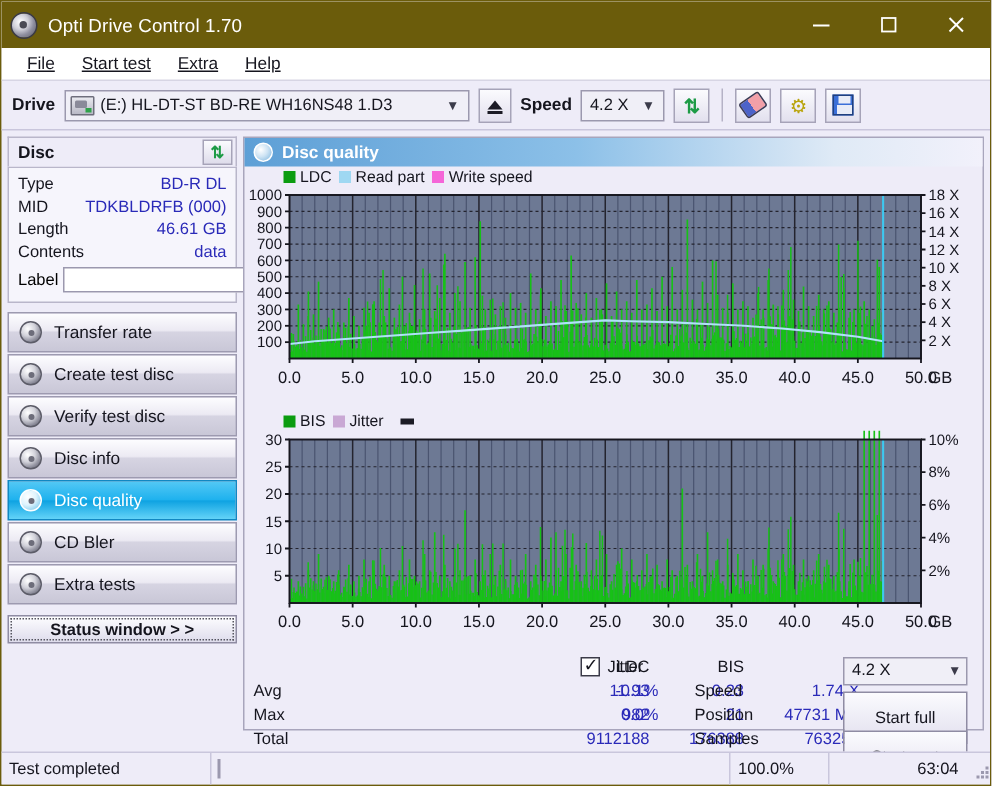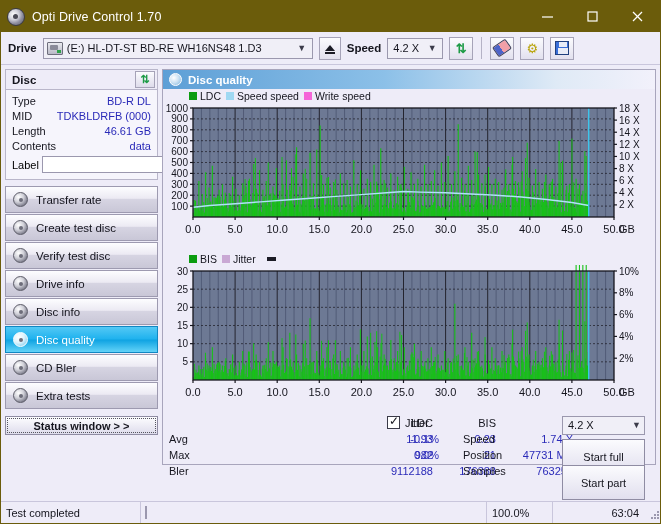--- a/index.html
+++ b/index.html
@@ -231,20 +231,26 @@
       </div>
       <div class="winbtn">
         <svg width="13" height="13" viewBox="0 0 13 13">
             <line x1="2" y1="2" x2="11" y2="11" stroke="#fff" stroke-width="1.3"></line>
             <line x1="11" y1="2" x2="2" y2="11" stroke="#fff" stroke-width="1.3"></line>
           </svg>
       </div>
     </div>
   </div>
 
+  <div class="menubar">
+    <div class="menuitem"><u>File</u></div>
+    <div class="menuitem"><u>Start test</u></div>
+    <div class="menuitem"><u>Extra</u></div>
+    <div class="menuitem"><u>Help</u></div>
+  </div>
 
   <div class="toolbar">
     <div class="tb-label">Drive</div>
     <div class="combo" id="drive-combo">
       <span class="drv-icon"></span>
       <span class="dtext">(E:)  HL-DT-ST BD-RE  WH16NS48 1.D3</span>
       <span class="arrow">▼</span>
     </div>
     <div class="tbbtn eject-btn">
       <span class="eject-tri"></span>
@@ -313,24 +319,20 @@
         <div class="navbtn">
           <span class="navicon"></span>
           <span>Create test disc</span>
         </div>
         <div class="navbtn">
           <span class="navicon"></span>
           <span>Verify test disc</span>
         </div>
         <div class="navbtn">
           <span class="navicon"></span>
-          <span>Drive info</span>
-        </div>
-        <div class="navbtn">
-          <span class="navicon"></span>
           <span>Disc info</span>
         </div>
         <div class="navbtn active">
           <span class="navicon"></span>
           <span>Disc quality</span>
         </div>
         <div class="navbtn">
           <span class="navicon"></span>
           <span>CD Bler</span>
         </div>
@@ -350,21 +352,21 @@
           <span class="pt">Disc quality</span>
         </div>
 
         <div class="legend">
           <span class="lg">
             <span class="sw" style="background:#0b9c10"></span>
             <span>LDC</span>
           </span>
           <span class="lg">
             <span class="sw" style="background:#9fd8f2"></span>
-            <span>Speed speed</span>
+            <span>Read part</span>
           </span>
           <span class="lg">
             <span class="sw" style="background:#f566d8"></span>
             <span>Write speed</span>
           </span>
         </div>
 
         <div class="chartwrap">
           <svg class="chart-svg" id="chart0" width="491" height="148" viewBox="0 0 491 148">
               <rect x="30" y="6" width="421" height="109" fill="#6d7994"></rect>
@@ -1771,21 +1773,21 @@
           <div class="st-hdr" style="left:283px;top:4px;width:50px;">BIS</div>
 
           <div class="st-lbl" style="left:6px;top:20px;">Avg</div>
           <div class="st-val" style="left:185px;top:20px;width:85px;">11.93</div>
           <div class="st-val" style="left:248px;top:20px;width:85px;">0.23</div>
 
           <div class="st-lbl" style="left:6px;top:36px;">Max</div>
           <div class="st-val" style="left:185px;top:36px;width:85px;">982</div>
           <div class="st-val" style="left:248px;top:36px;width:85px;">21</div>
 
-          <div class="st-lbl" style="left:6px;top:52px;">Bler</div>
+          <div class="st-lbl" style="left:6px;top:52px;">Total</div>
           <div class="st-val" style="left:185px;top:52px;width:85px;">9112188</div>
           <div class="st-val" style="left:248px;top:52px;width:85px;">176388</div>
 
           <div class="chk" style="left:224px;top:3px;"></div>
           <div class="st-lbl" style="left:242px;top:4px;">Jitter</div>
           <div class="st-val" style="left:208px;top:20px;width:68px;">-0.1%</div>
           <div class="st-val" style="left:208px;top:36px;width:68px;">0.0%</div>
 
           <div class="st-lbl" style="left:300px;top:20px;">Speed</div>
           <div class="st-val" style="left:340px;top:20px;width:70px;">1.74 X</div>

